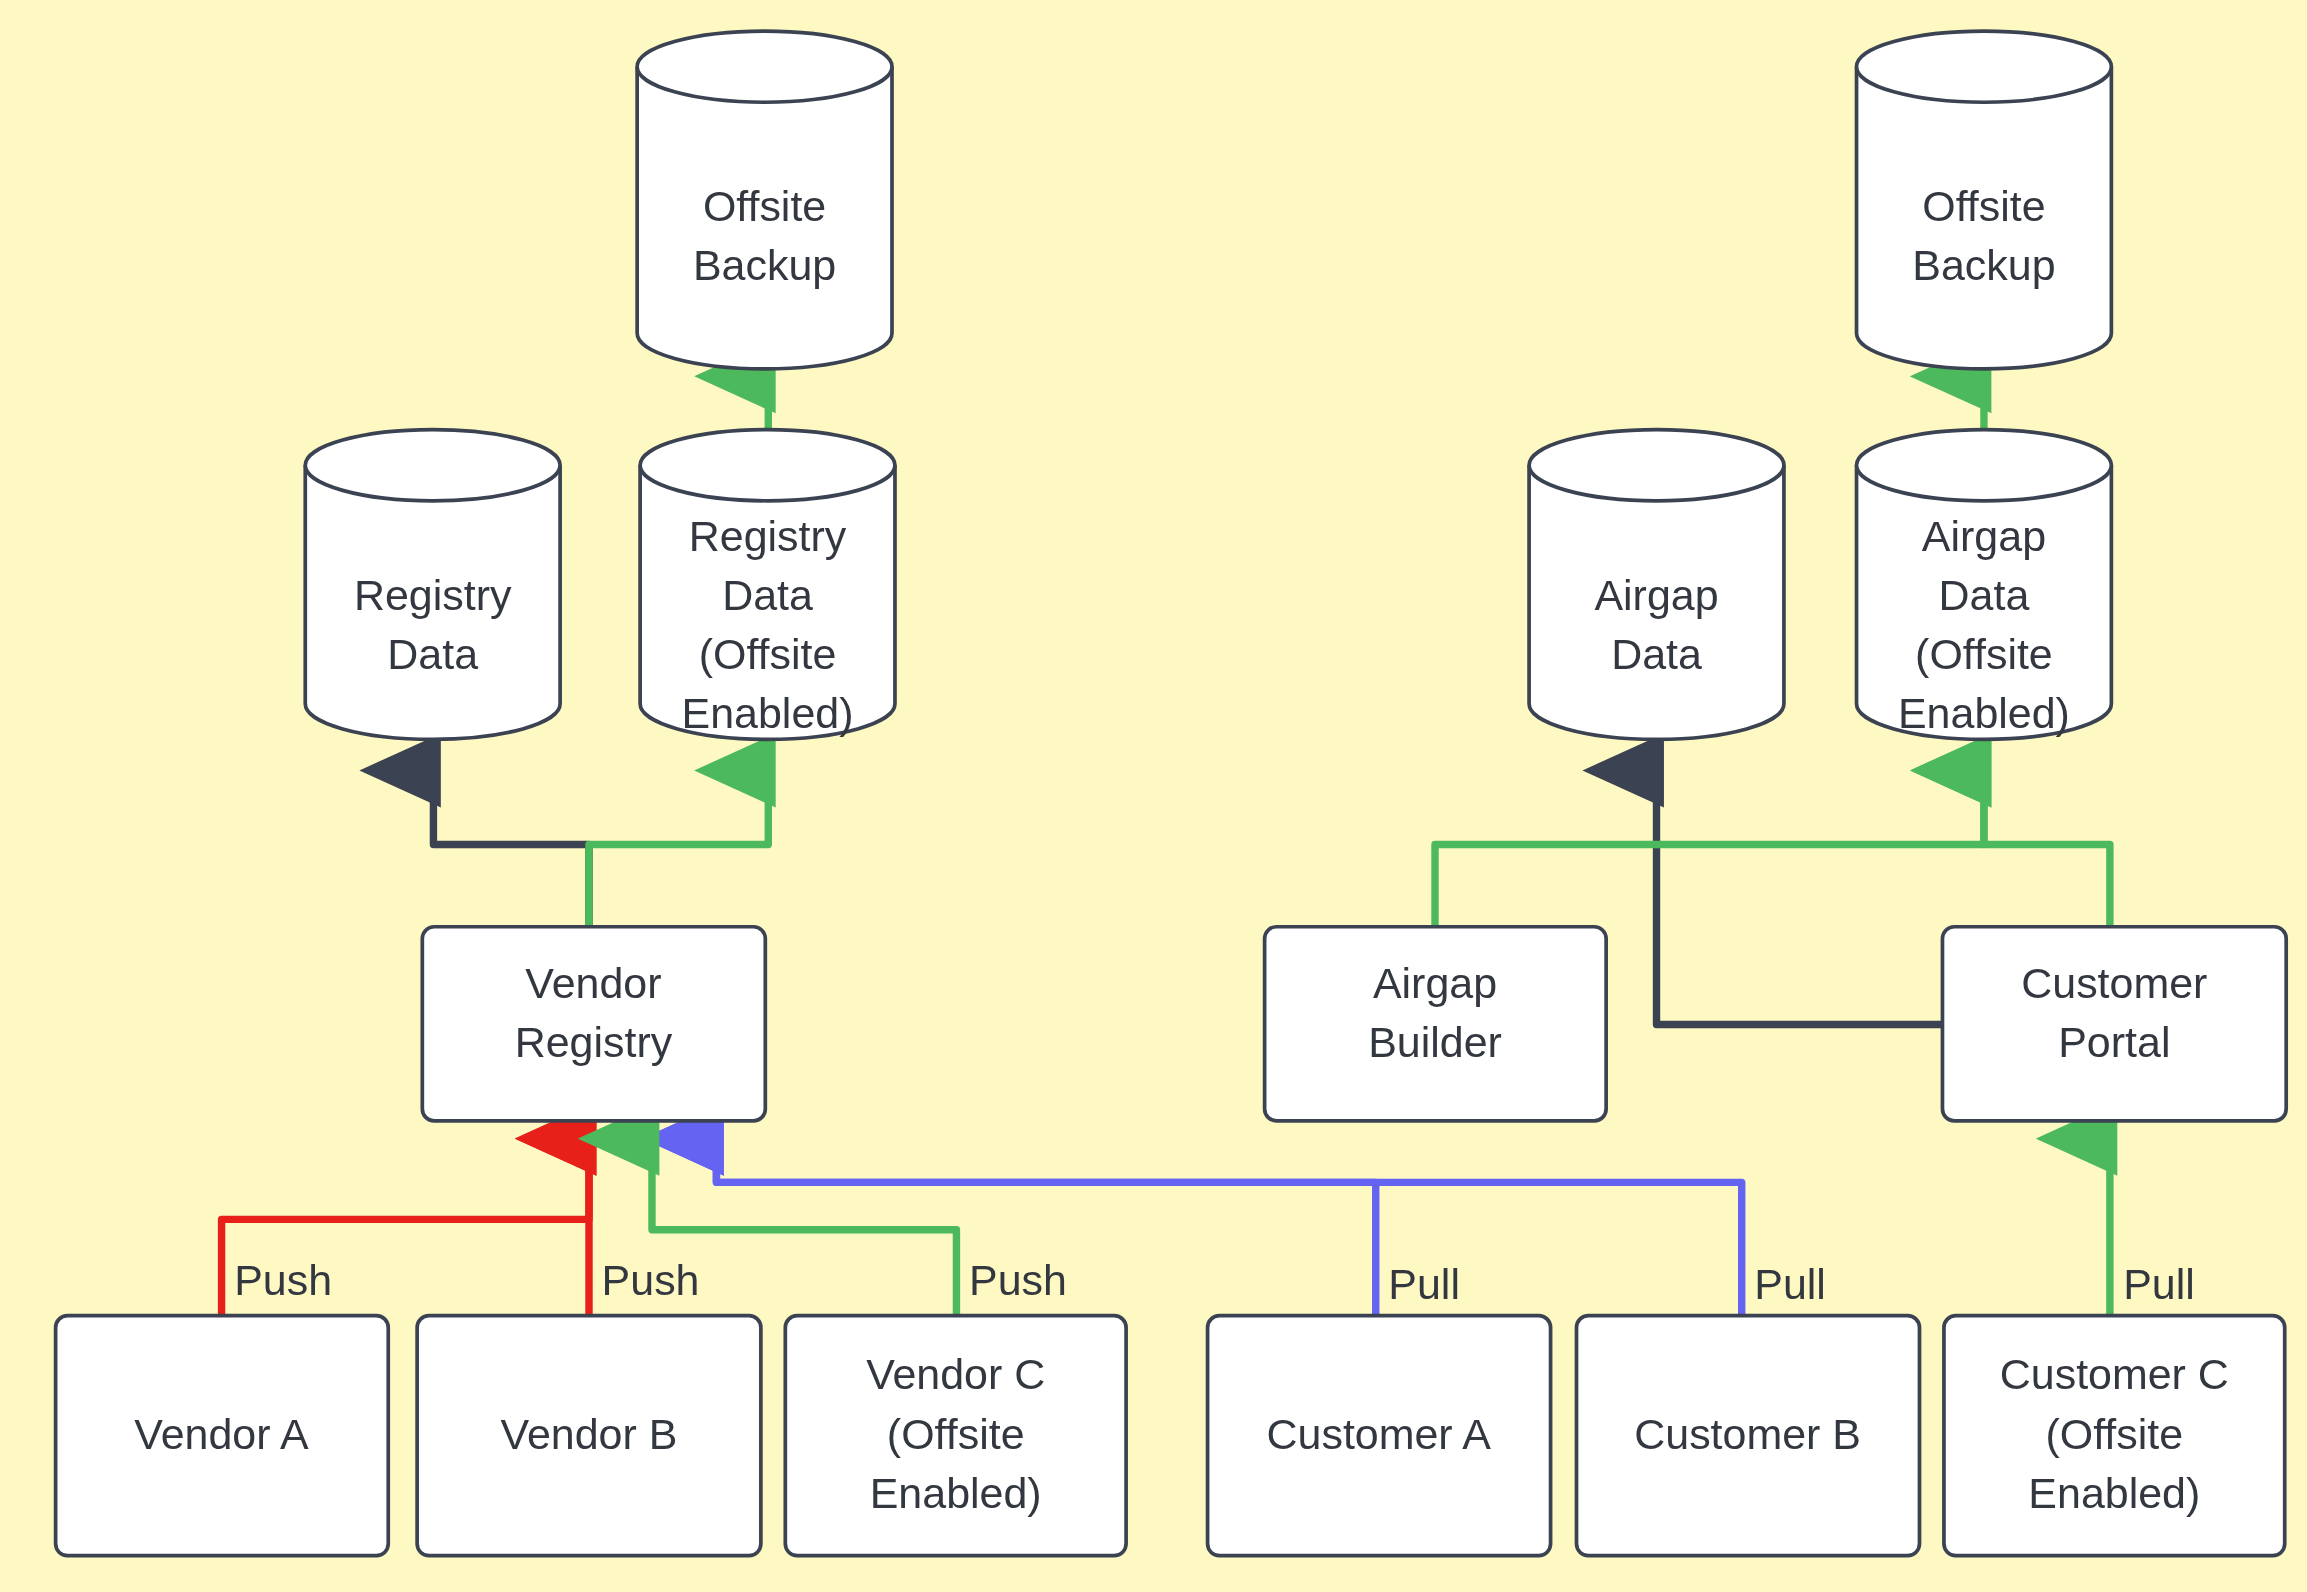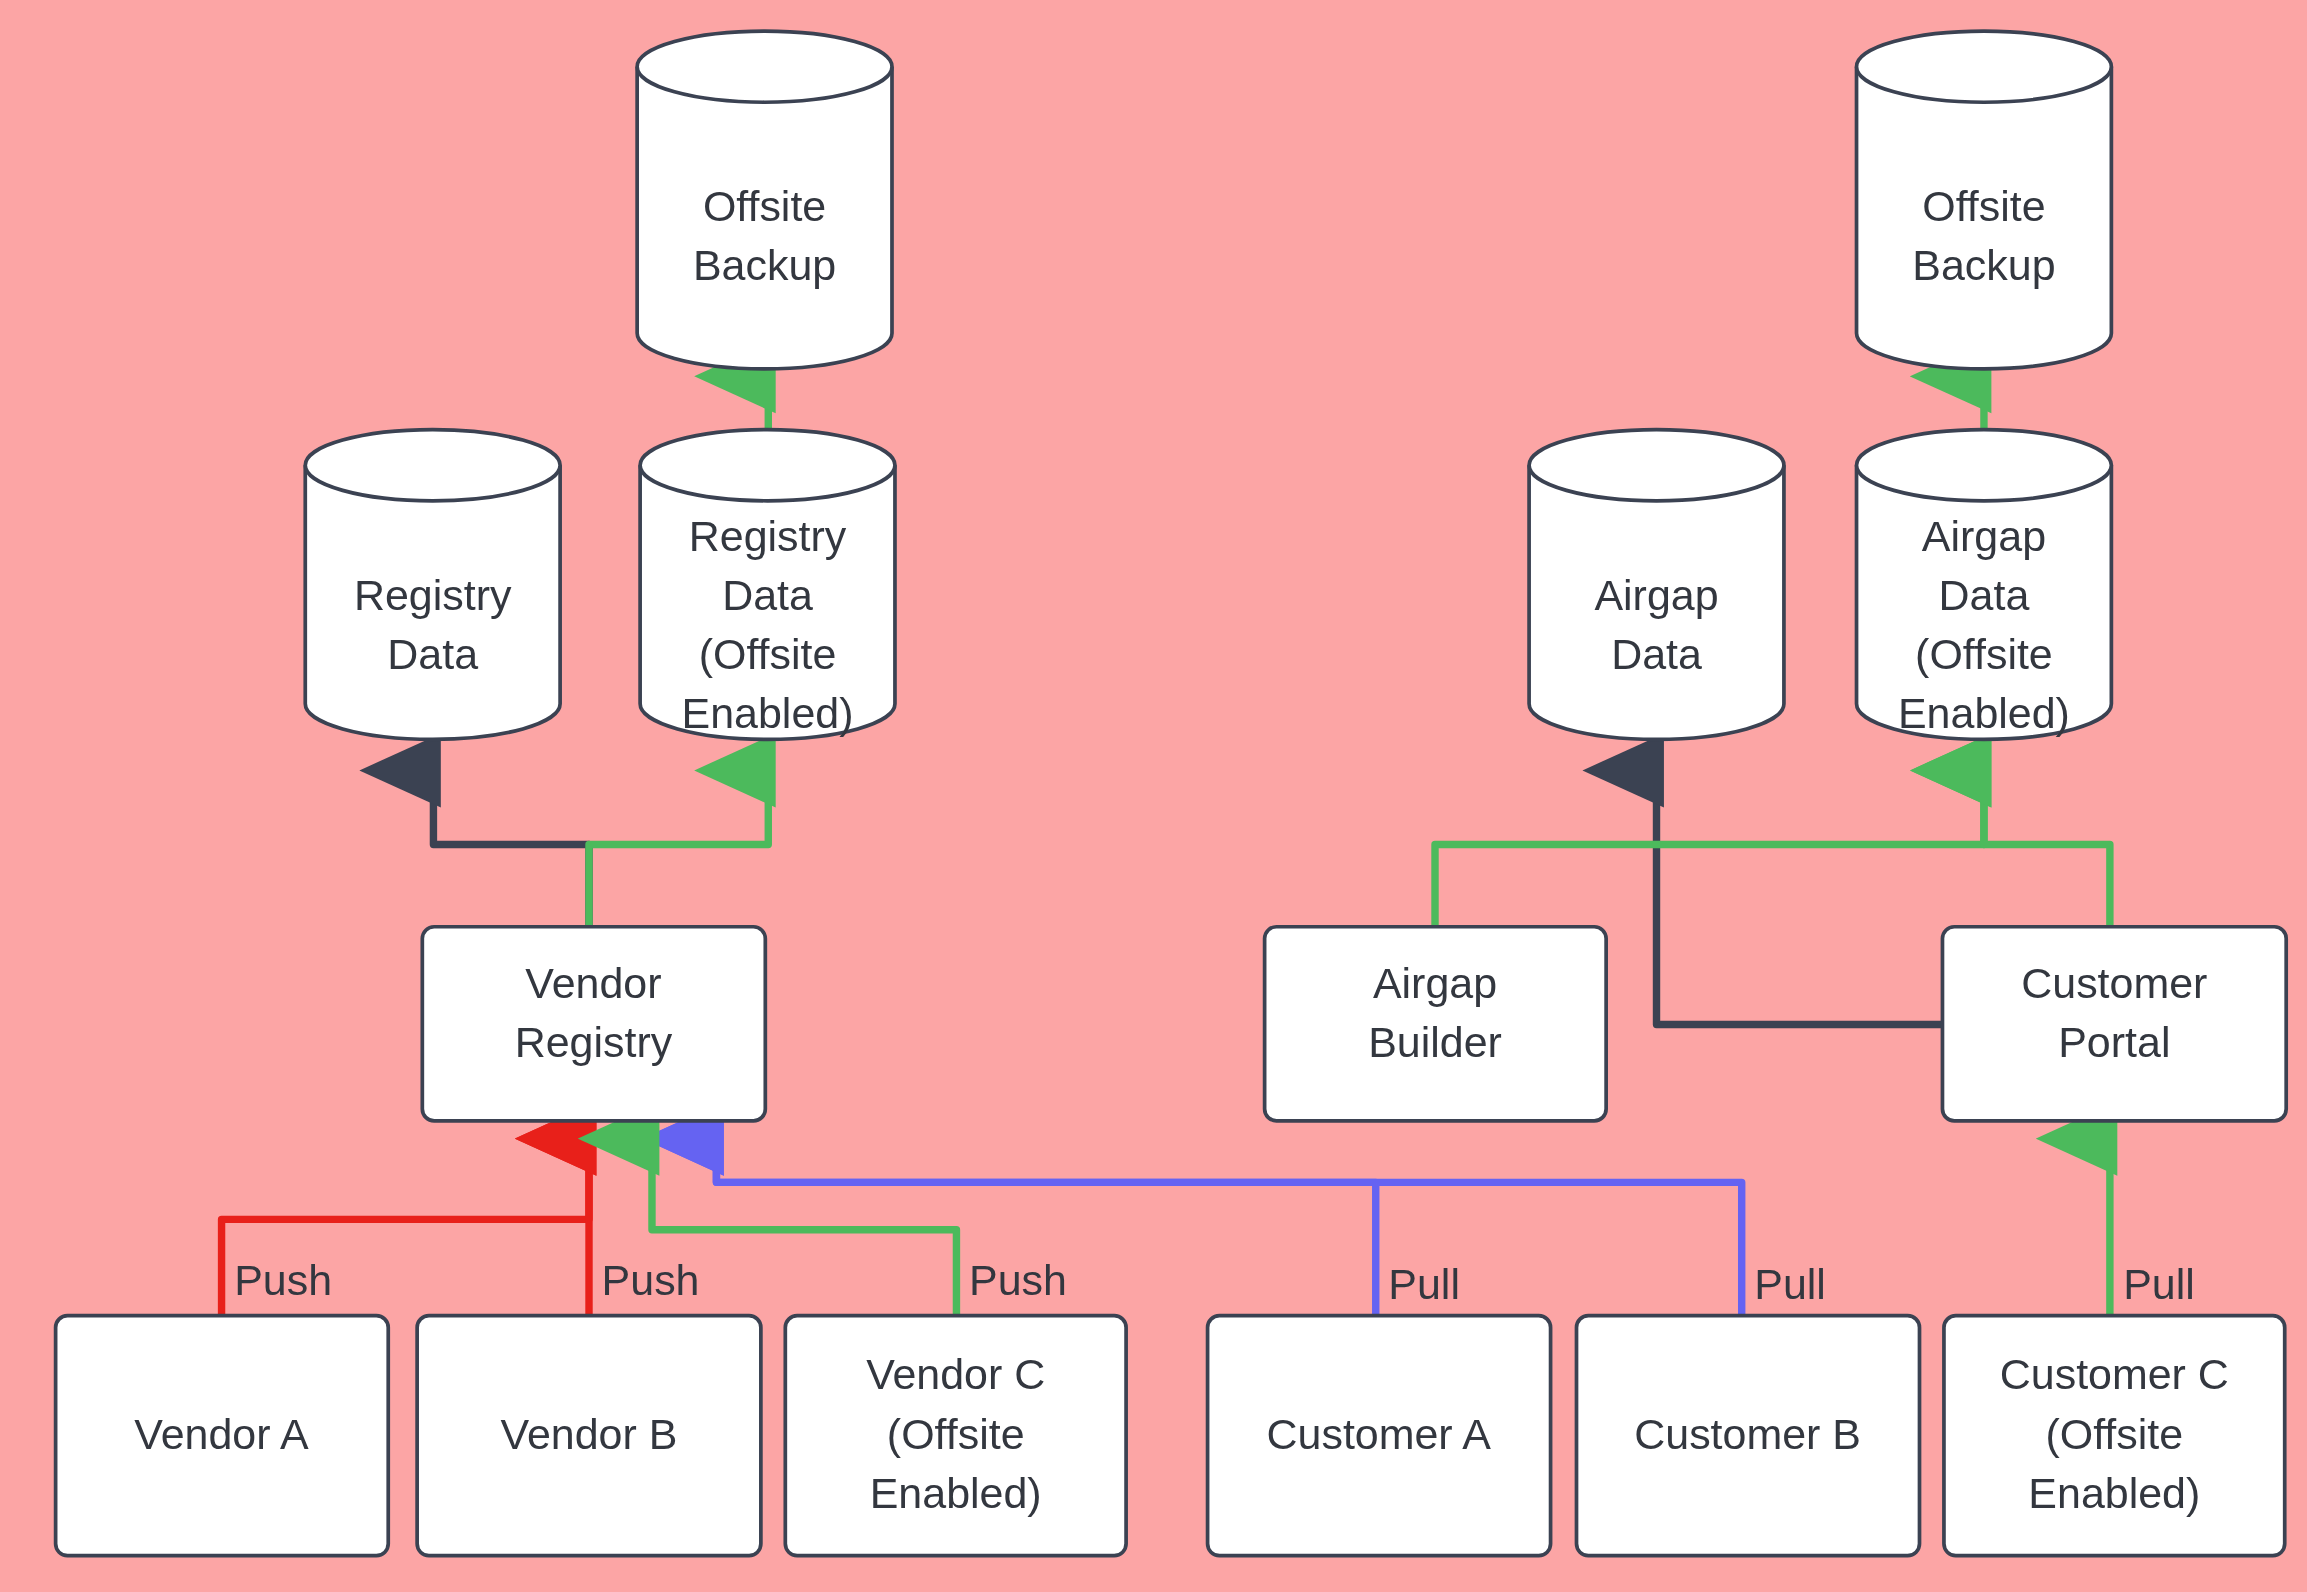--- a/index.html
+++ b/index.html
@@ -4,21 +4,21 @@
 <style>
   html, body {
     margin: 0;
     padding: 0;
     background: #ffffff;
   }
   #stage {
     position: relative;
     width: 2307px;
     height: 1592px;
-    background: #fca5a5;
+    background: #fef9c3;
     font-family: "Liberation Sans", sans-serif;
   }
   svg.diagram {
     display: block;
     width: 2307px;
     height: 1592px;
   }
   .node-shape {
     fill: #ffffff;
     stroke: #3b4252;

